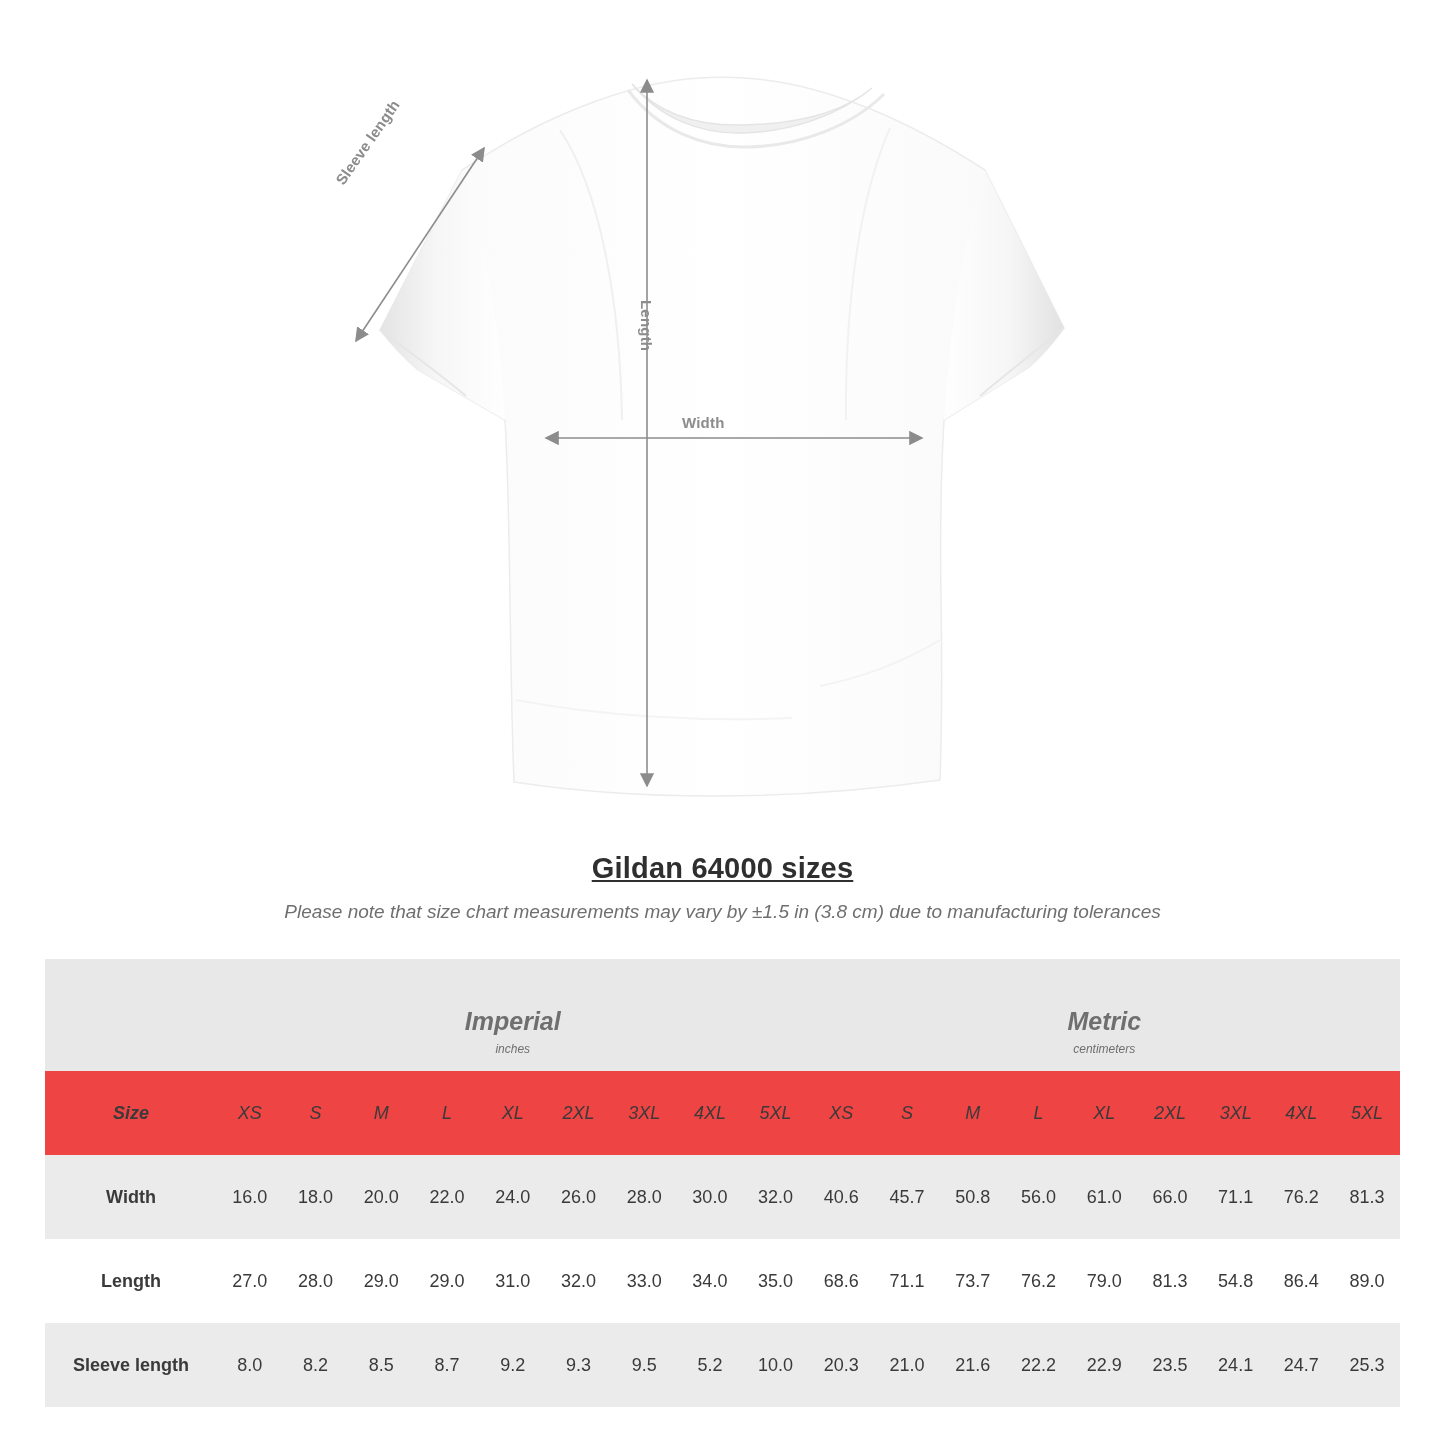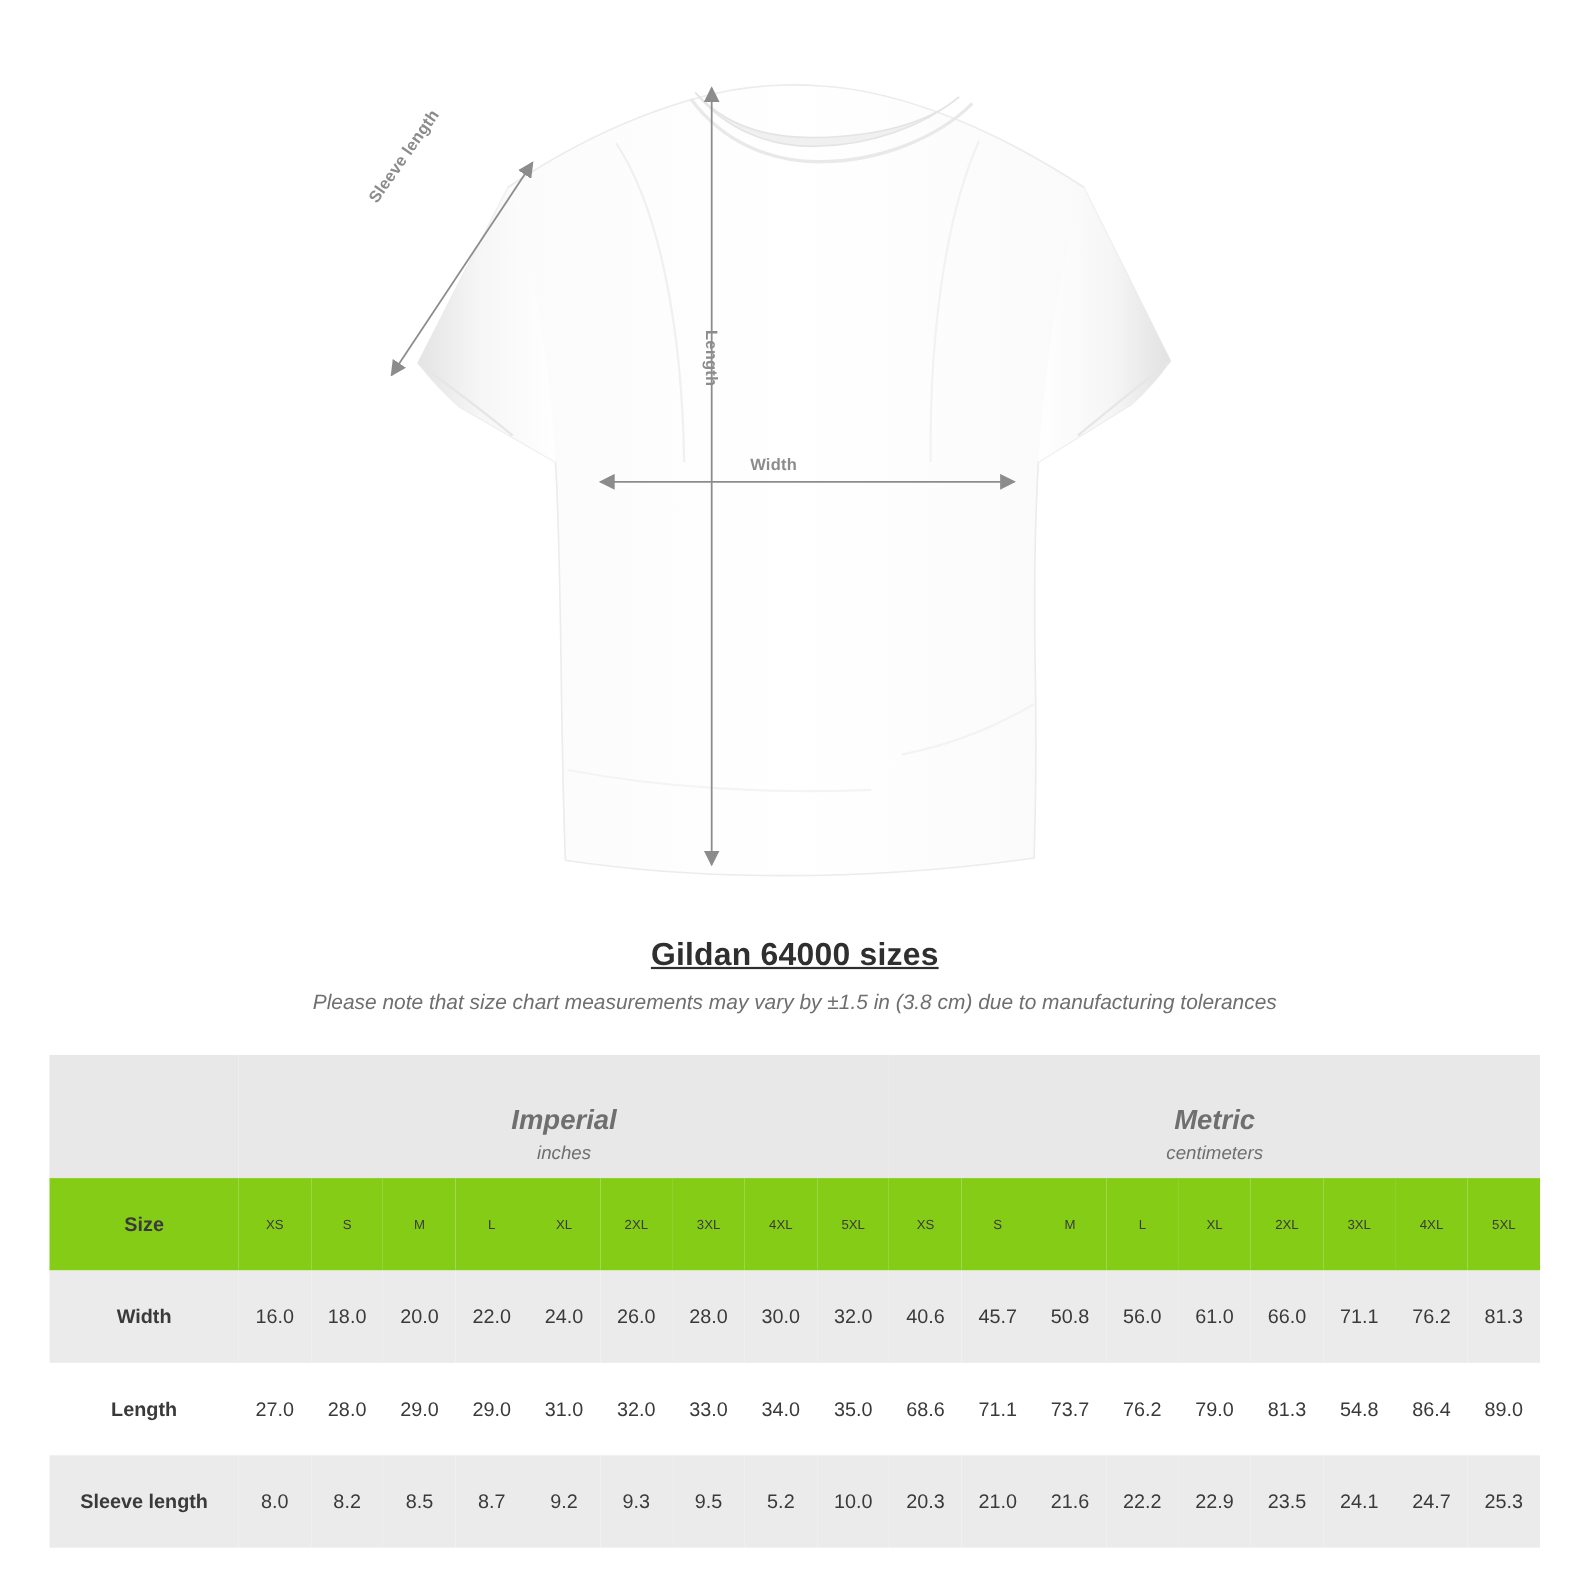--- a/index.html
+++ b/index.html
@@ -94,31 +94,32 @@
   }
   .unit-head .unit-name {
     font-size: 25px;
     font-style: italic;
     font-weight: bold;
     color: #6f6f6f;
     line-height: 1.25;
     margin-top: 32px;
   }
   .unit-head .unit-sub {
-    font-size: 17px;
+    font-size: 12px;
     font-style: italic;
     color: #6f6f6f;
     padding-top: 4px;
   }
   .row-size {
-    background: #84cc16;
+    background: #ef4444;
     height: 84px;
+    font-style: italic;
   }
   .row-size td {
-    font-size: 12px;
+    font-size: 18px;
     color: #3a3a3a;
     font-weight: normal;
   }
   .row-size td.rowhead {
     font-size: 18px;
     font-weight: bold;
     color: #3a3a3a;
   }
   .row-alt {
     background: #ebebeb;

